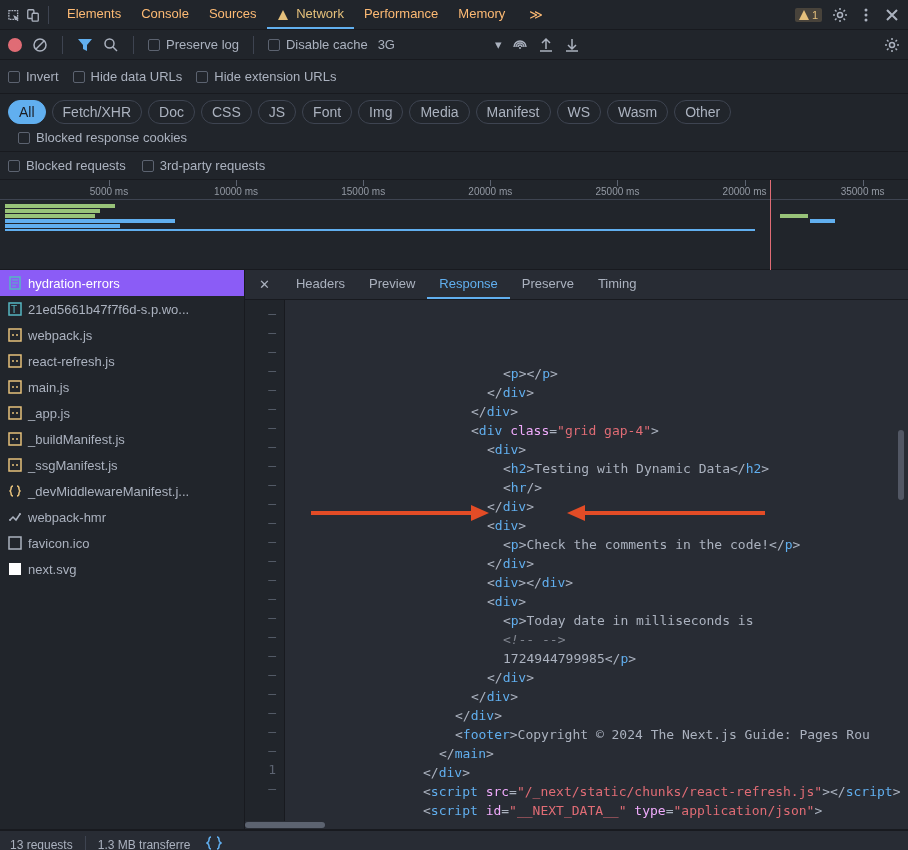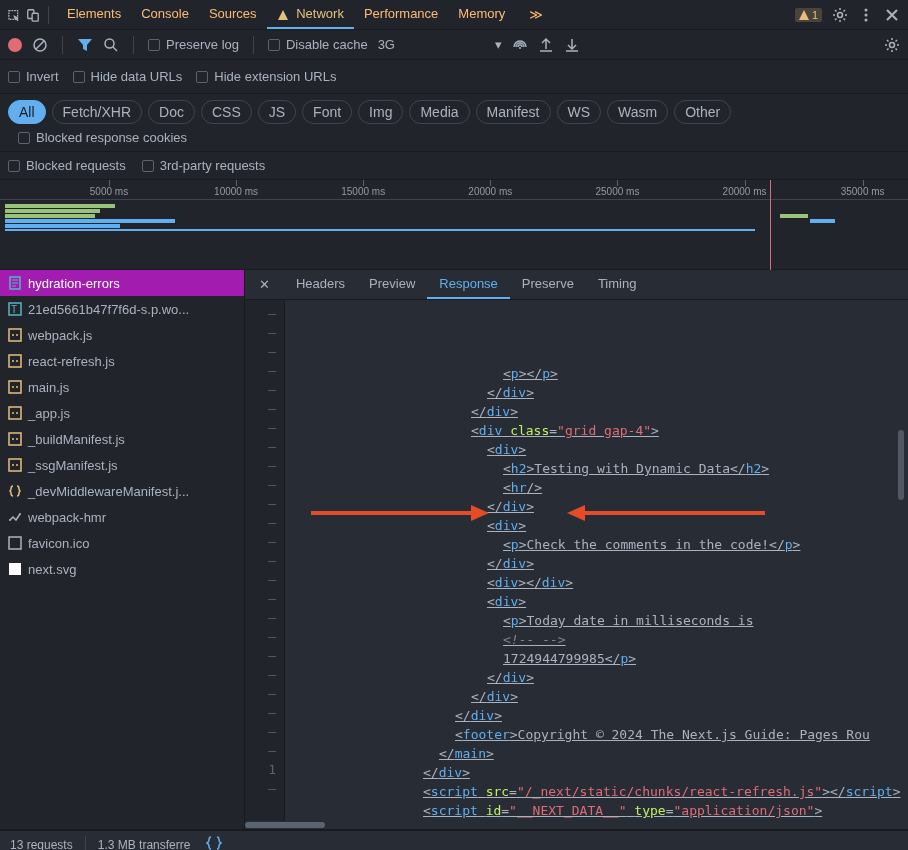--- a/index.html
+++ b/index.html
@@ -139,21 +139,21 @@
 .req-item {
   height: 26px;
   display: flex;
   align-items: center;
   gap: 6px;
   padding: 0 8px;
   cursor: pointer;
   white-space: nowrap;
   overflow: hidden;
 }
-.req-item.selected { background: #a21caf; color: #fff; }
+.req-item.selected { background: #8b5cf6; color: #fff; }
 .req-icon { width: 14px; height: 14px; flex-shrink: 0; }
 .detail-pane { flex: 1; background: #282c34; display: flex; flex-direction: column; overflow: hidden; }
 .detail-tabs {
   height: 30px;
   display: flex;
   align-items: center;
   border-bottom: 1px solid #181a1f;
   gap: 4px;
   padding-left: 4px;
 }
@@ -170,23 +170,23 @@
 .gutter {
   width: 40px;
   background: #21252b;
   color: #5c6370;
   text-align: right;
   padding: 4px 8px 4px 0;
   border-right: 1px solid #181a1f;
 }
 .gutter div { height: 19px; line-height: 19px; }
 .code-lines { flex: 1; padding: 4px 0 4px 10px; position: relative; overflow: hidden; white-space: pre; }
-.code-lines .ln { height: 19px; line-height: 19px; text-decoration: underline; }
+.code-lines .ln { height: 19px; line-height: 19px; }
 .c-tag { color: #61afef; }
-.c-attr { color: #bef264; }
+.c-attr { color: #f0abfc; }
 .c-str { color: #e06c75; }
 .c-txt { color: #abb2bf; }
 .c-cmt { color: #7f848e; font-style: italic; }
 .arrow-svg { position: absolute; pointer-events: none; }
 .status-bar {
   height: 28px;
   display: flex;
   align-items: center;
   padding: 12px 10px;
   gap: 8px;

